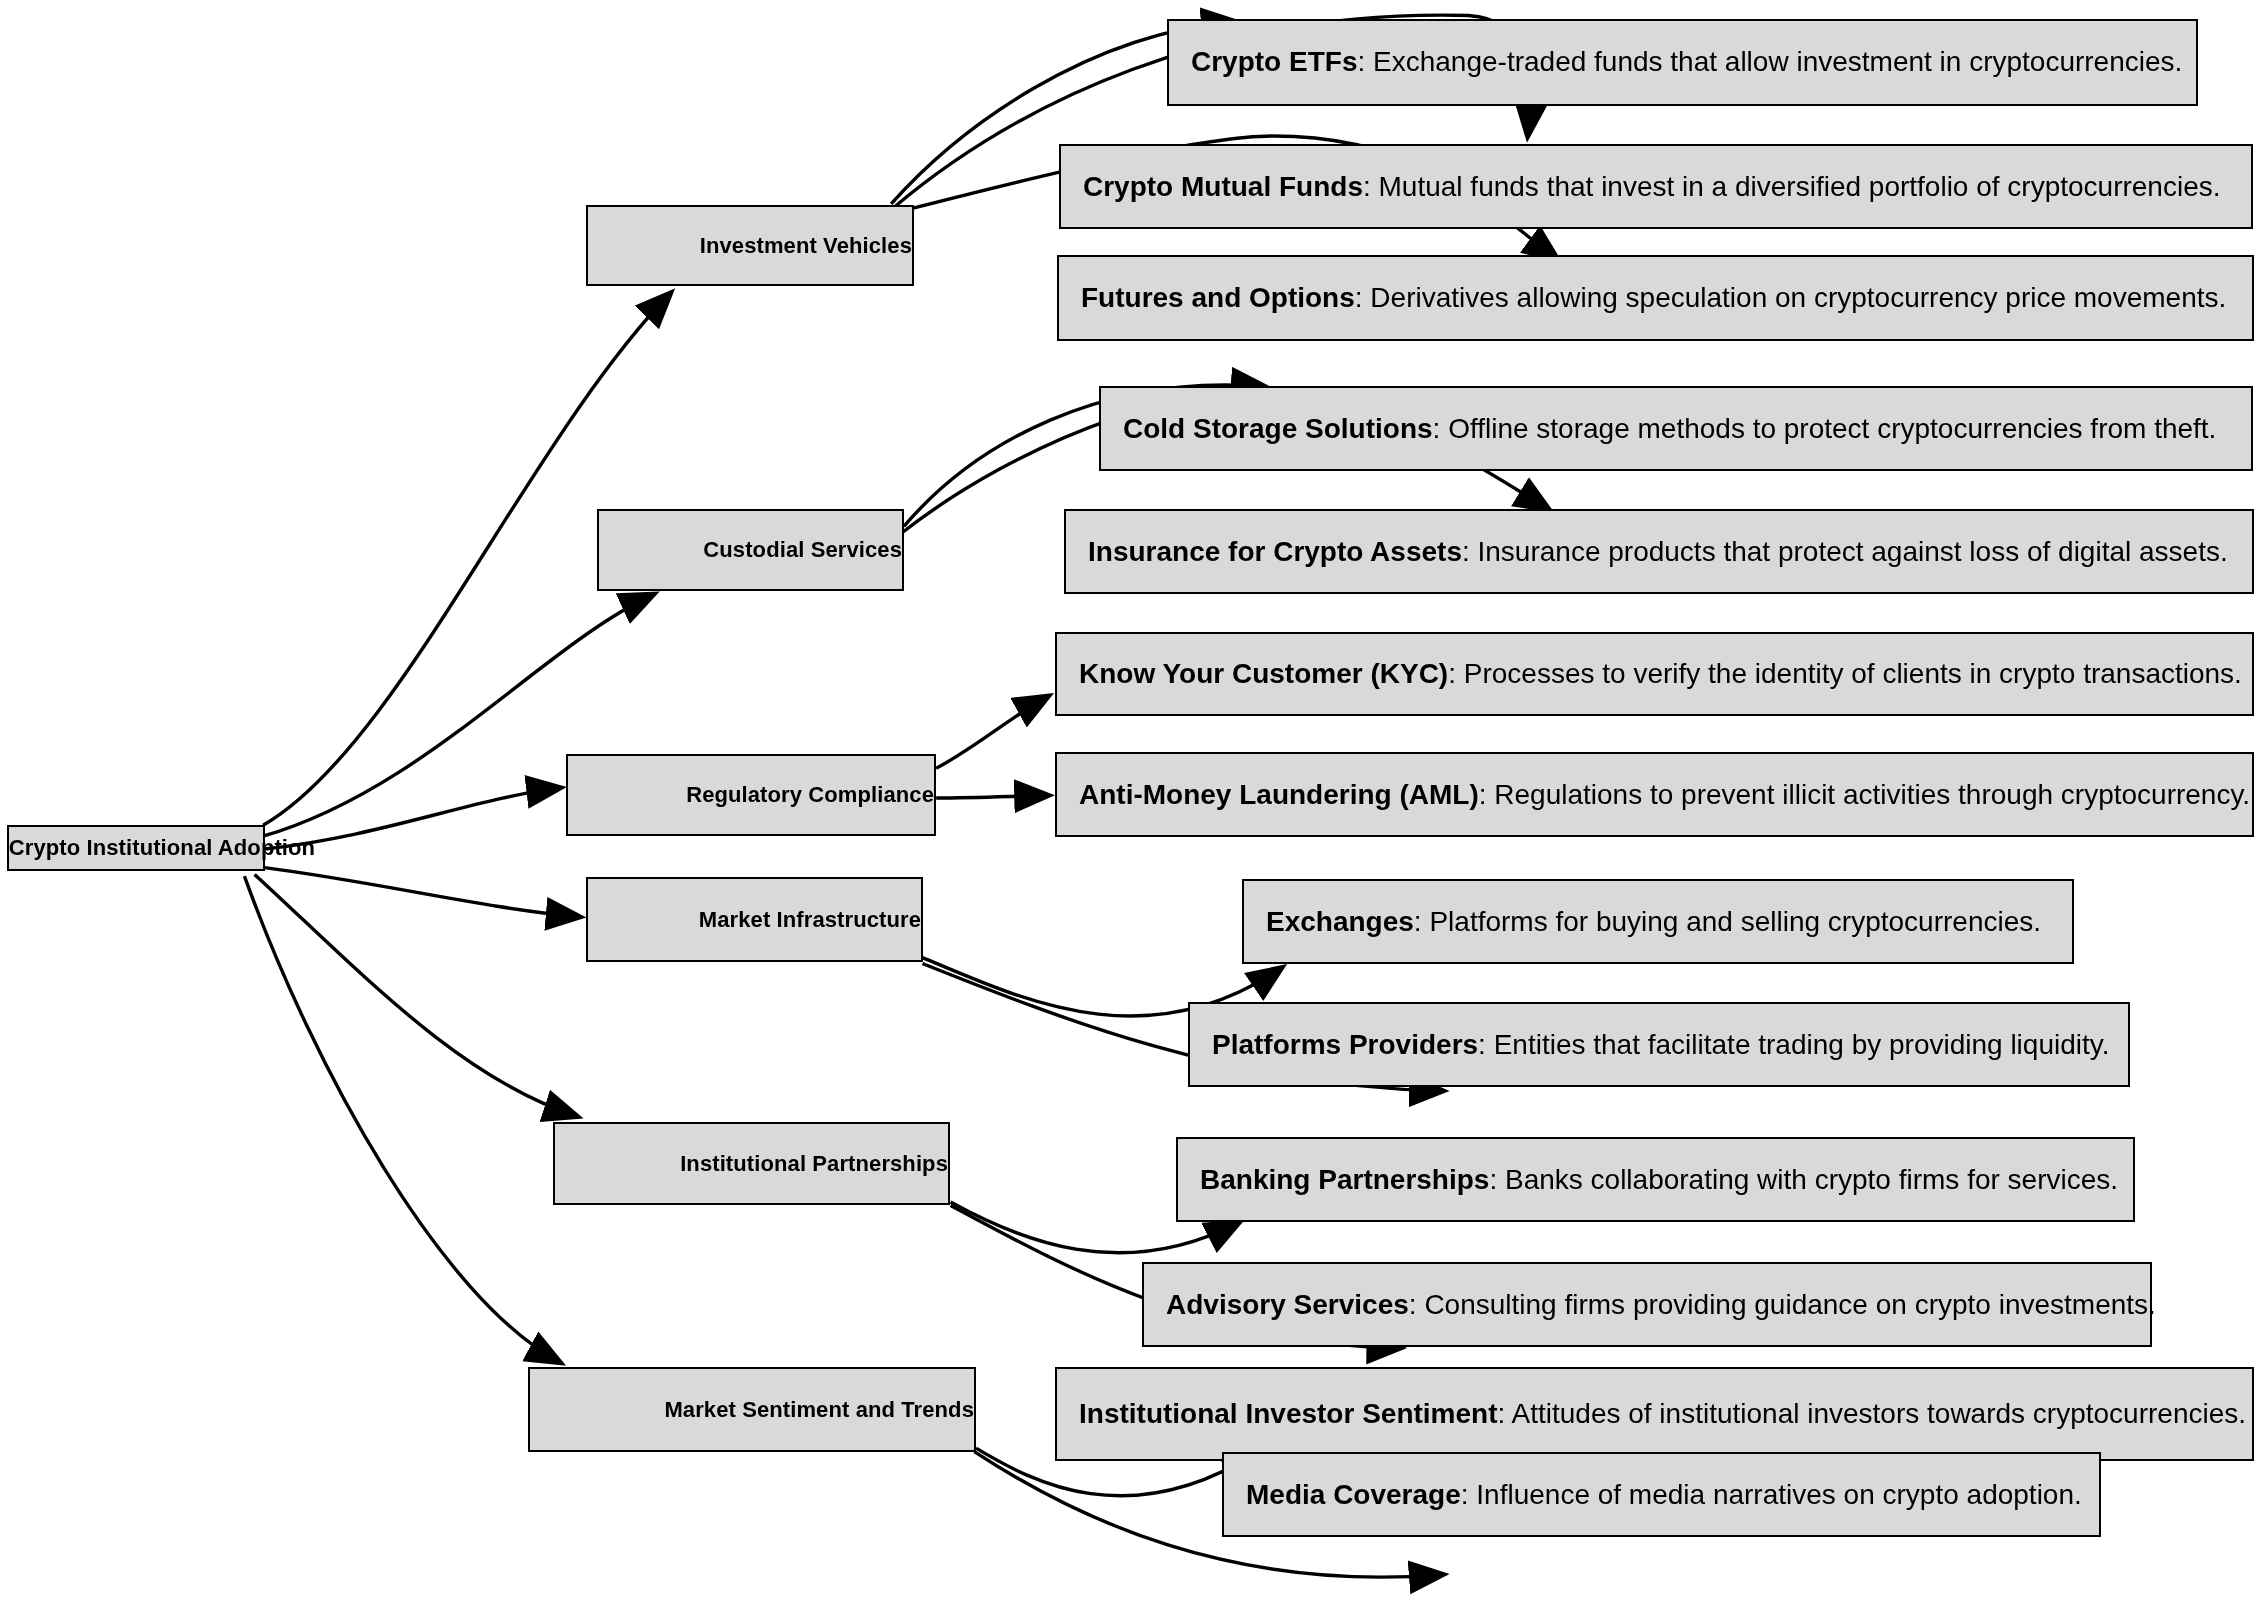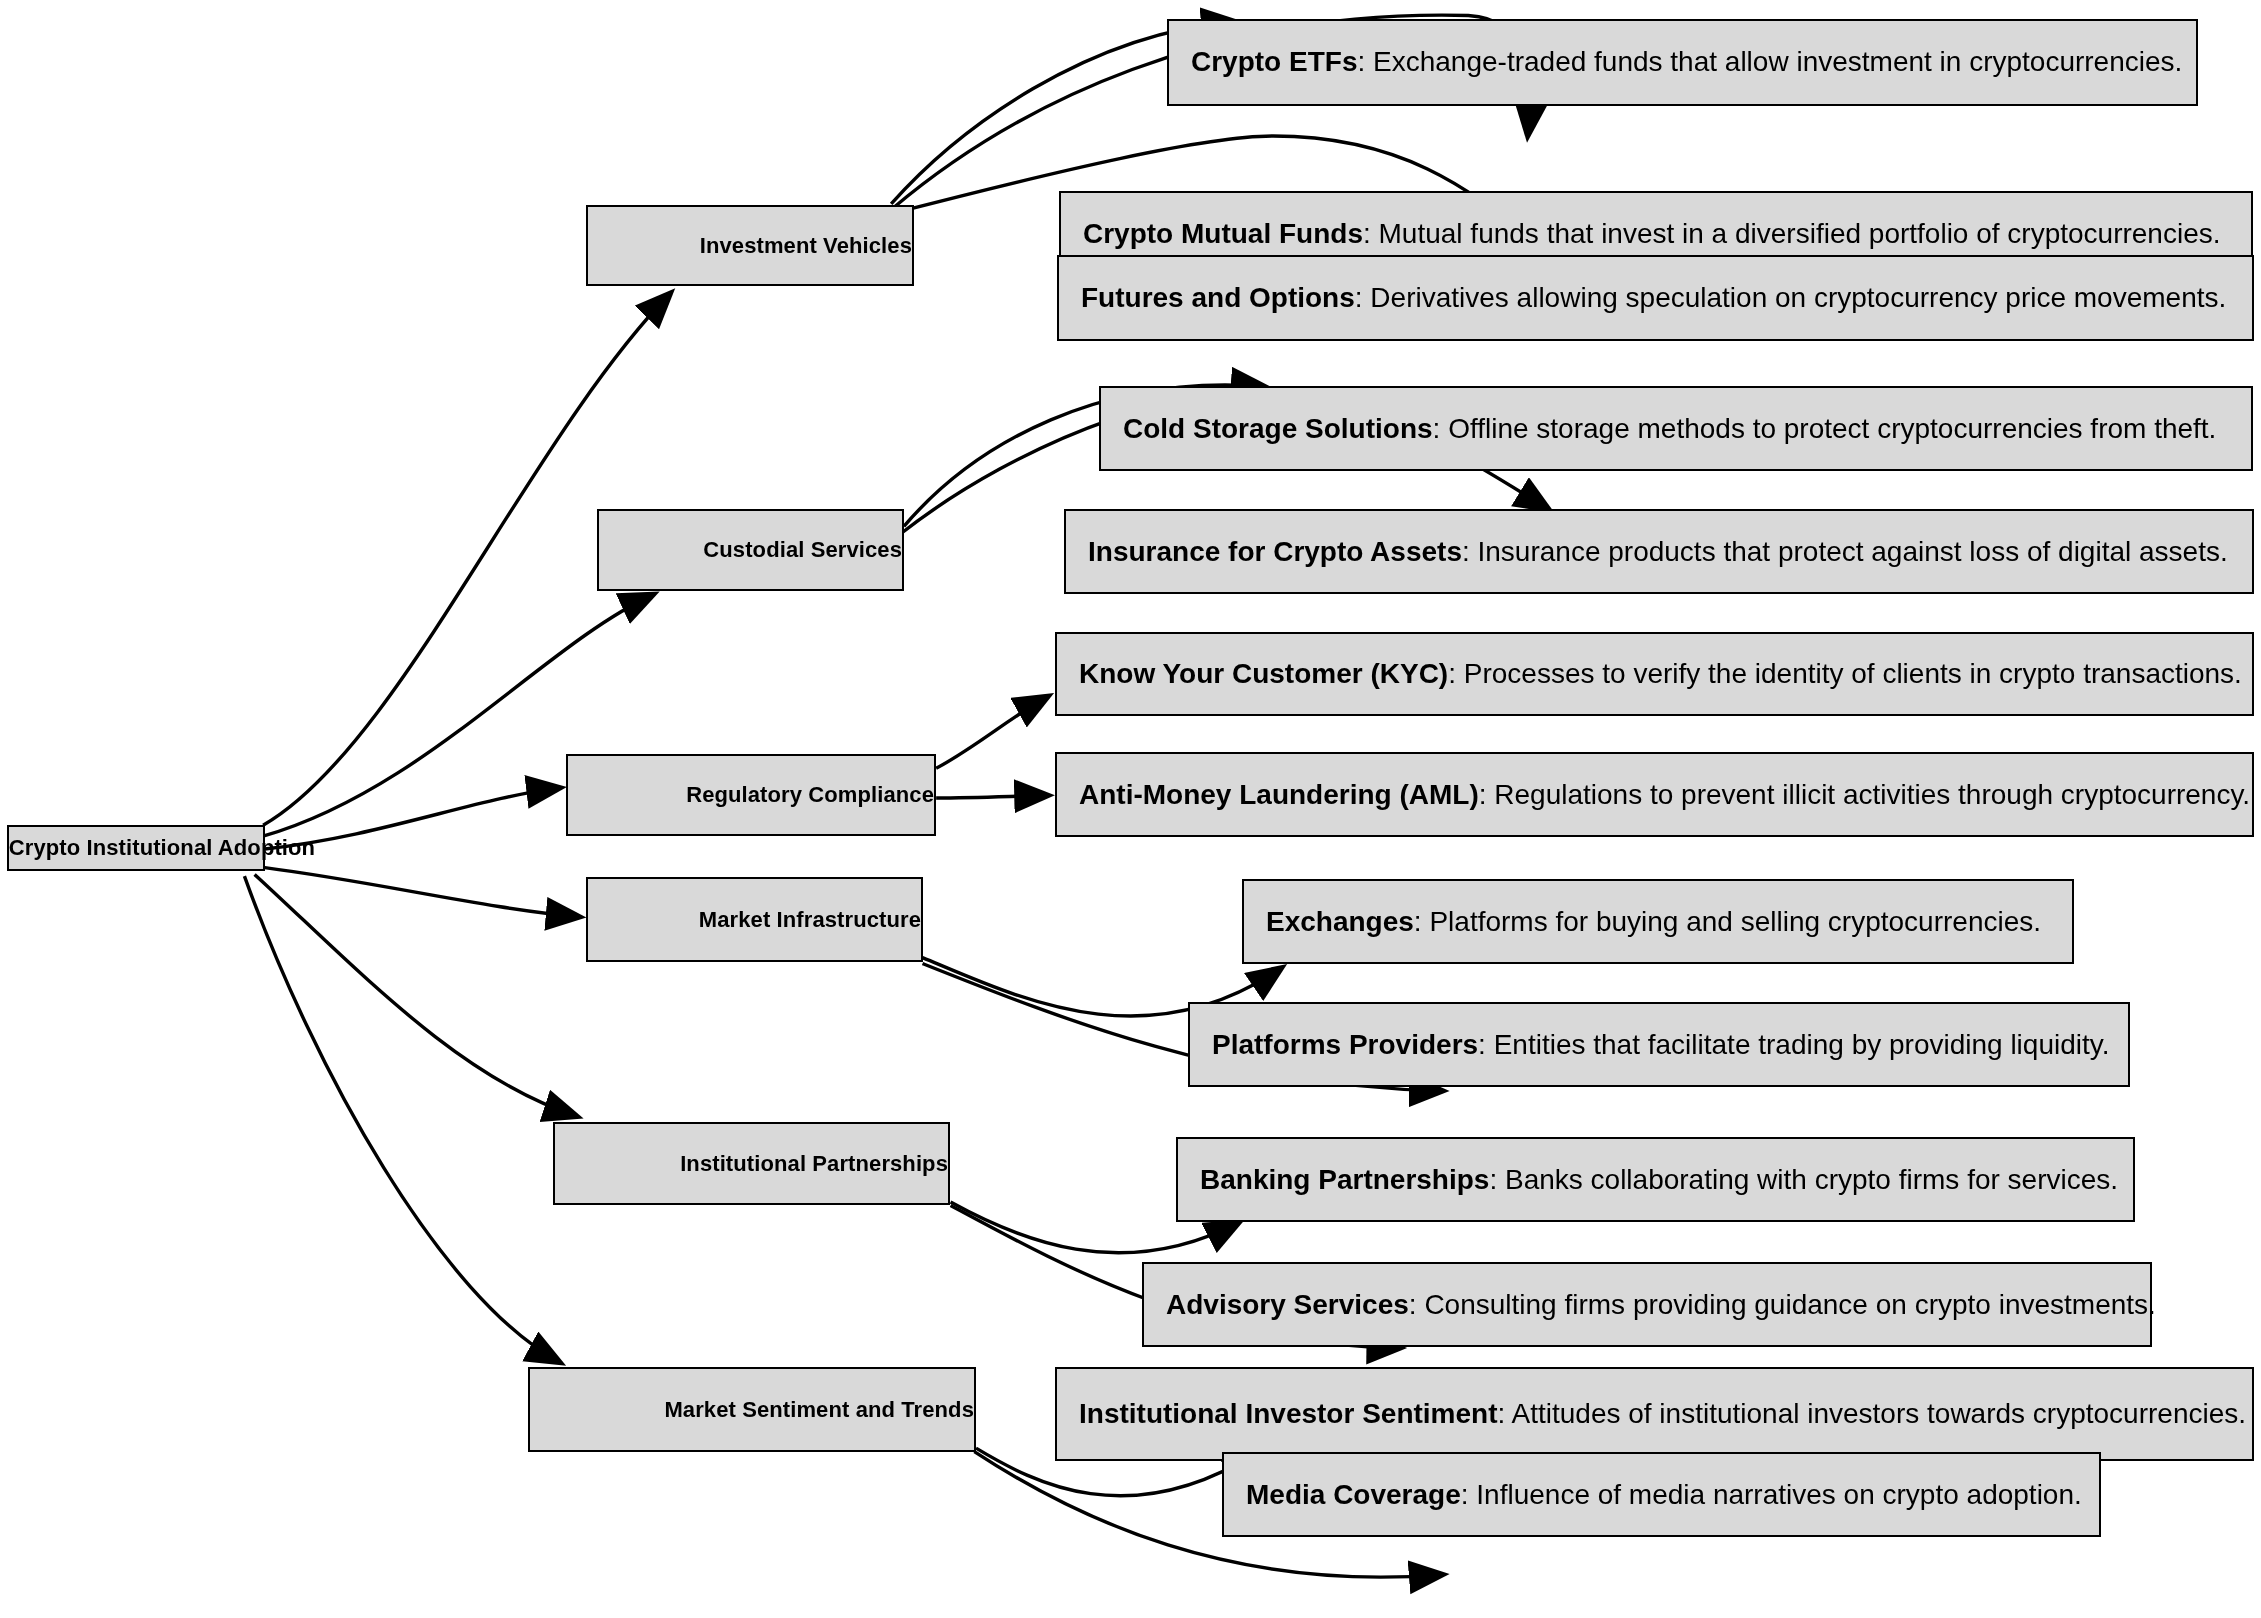--- a/index.html
+++ b/index.html
@@ -96,21 +96,21 @@
   </div>
 
   <div class="node cat" style="left:528px;top:1367px;width:448px;height:85px;">
     <span class="inner">Market Sentiment and Trends</span>
   </div>
 
   <div class="node leaf" style="left:1133px;top:18.7px;width:1031px;height:87px;margin-left:34px;">
     <span class="inner"><span class="term">Crypto ETFs</span><span class="desc">: </span><span class="desc">Exchange-traded funds that allow investment in cryptocurrencies.</span></span>
   </div>
 
-  <div class="node leaf" style="left:1059px;top:144px;width:1194px;height:85px;margin-top:47px;">
+  <div class="node leaf" style="left:1059px;top:144px;width:1194px;height:85px;">
     <span class="inner"><span class="term">Crypto Mutual Funds</span><span class="desc">: </span><span class="desc">Mutual funds that invest in a diversified portfolio of cryptocurrencies.</span></span>
   </div>
 
   <div class="node leaf" style="left:1057px;top:255px;width:1197px;height:86px;align-items:center;">
     <span class="inner"><span class="term">Futures and Options</span><span class="desc">: </span><span class="desc">Derivatives allowing speculation on cryptocurrency price movements.</span></span>
   </div>
 
   <div class="node leaf" style="left:1099px;top:386px;width:1154px;height:85px;">
     <span class="inner"><span class="term">Cold Storage Solutions</span><span class="desc">: </span><span class="desc">Offline storage methods to protect cryptocurrencies from theft.</span></span>
   </div>

